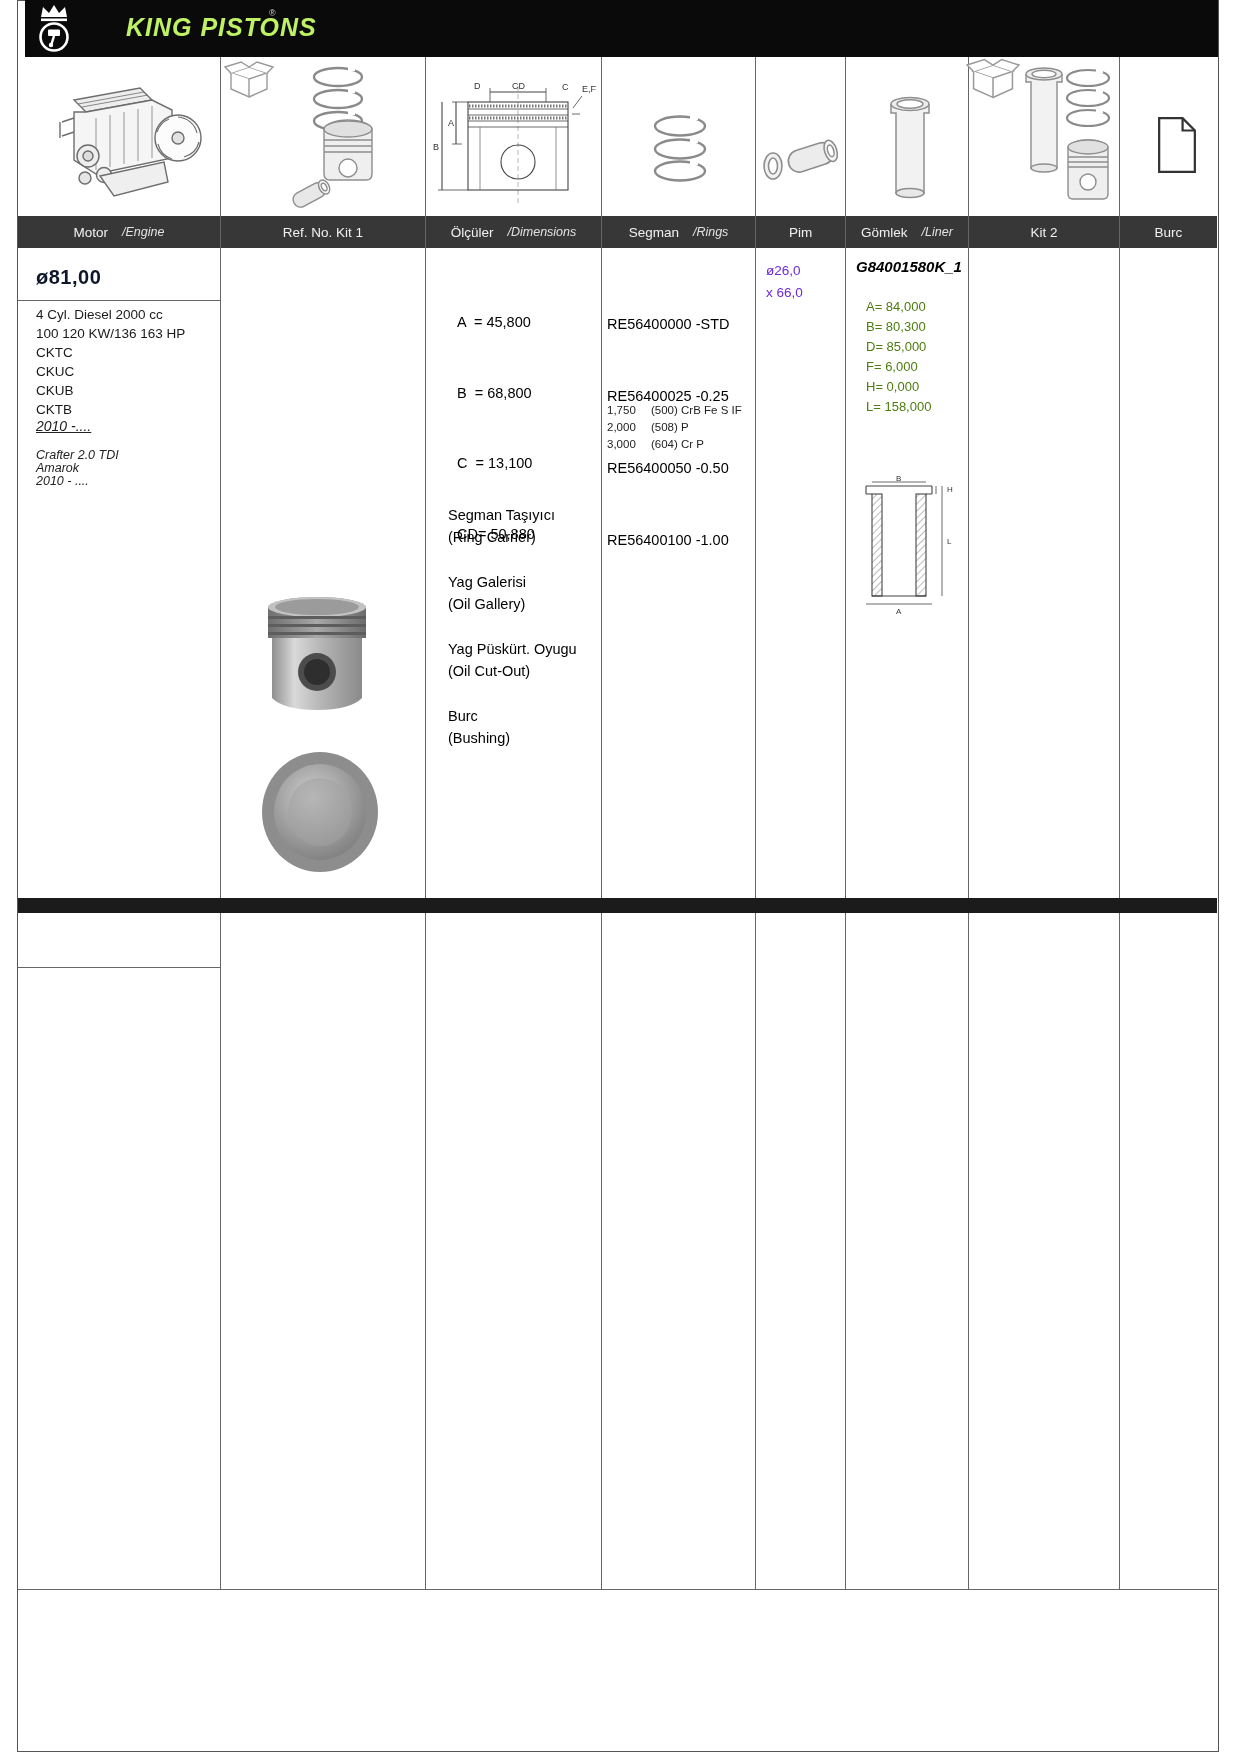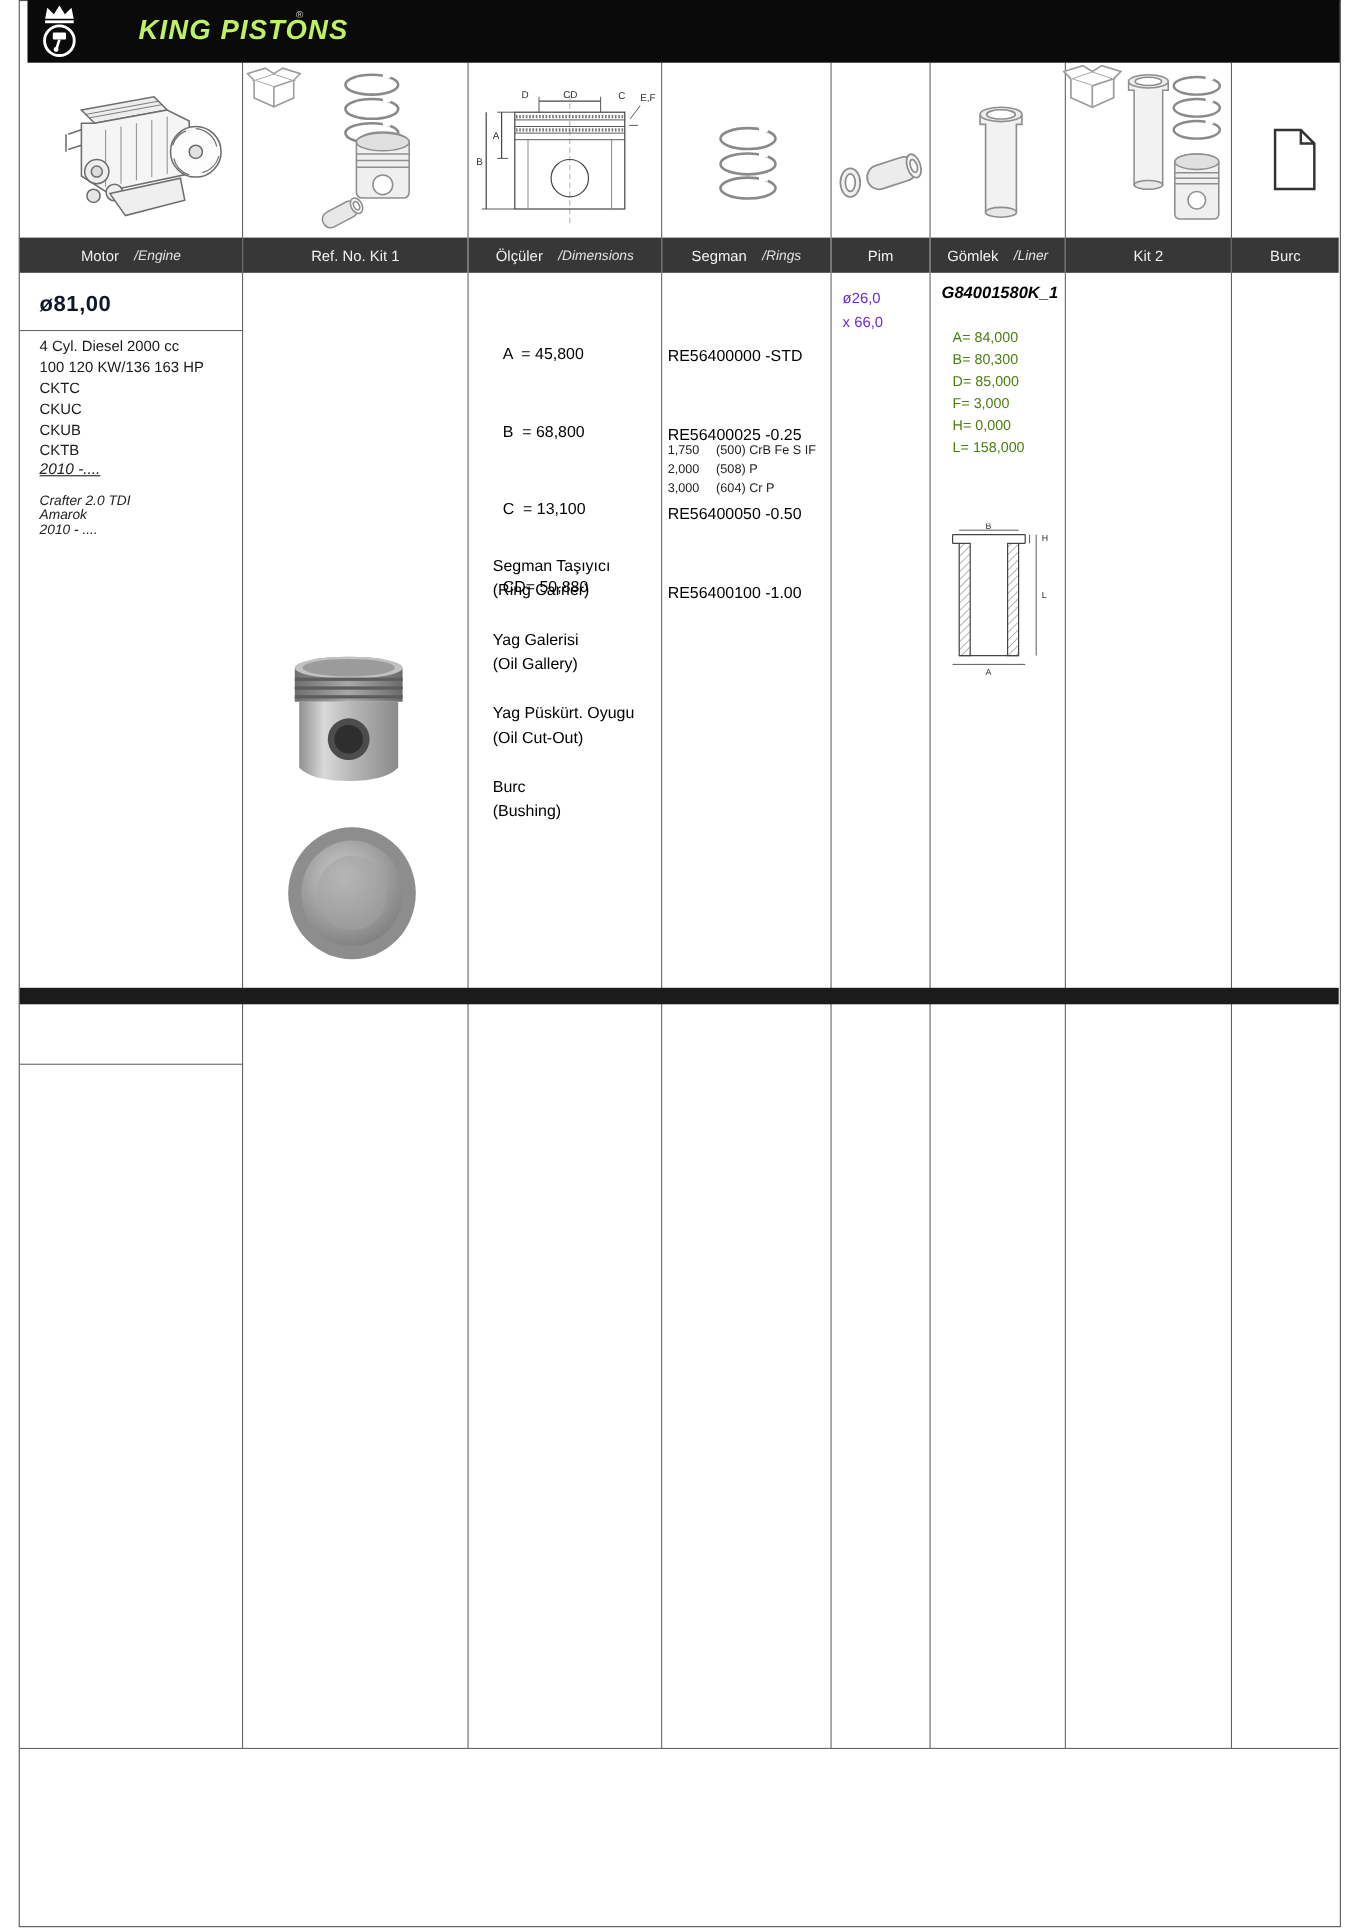--- a/index.html
+++ b/index.html
@@ -352,21 +352,21 @@
   <div class="pinblock">
     <div>ø26,0</div>
     <div>x 66,0</div>
   </div>
 
   <div class="linercode">G84001580K_1</div>
   <div class="linervals">
     <div>A= 84,000</div>
     <div>B= 80,300</div>
     <div>D= 85,000</div>
-    <div>F= 3,000</div>
+    <div>F= 6,000</div>
     <div>H= 0,000</div>
     <div>L= 158,000</div>
   </div>
 
   <svg class="abs" style="left:852px;top:476px" width="108" height="140" viewBox="0 0 108 140">
     <defs>
       <pattern id="hatch" width="5" height="5" patternUnits="userSpaceOnUse" patternTransform="rotate(45)">
         <line x1="0" y1="0" x2="0" y2="5" stroke="#777" stroke-width="1"></line>
       </pattern>
     </defs>

